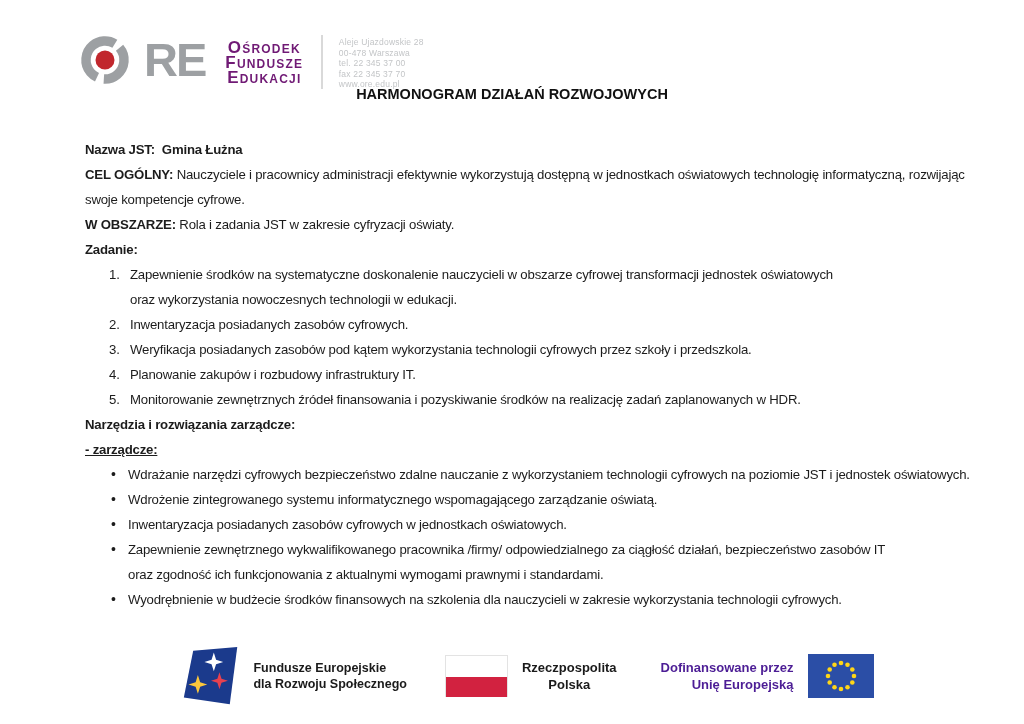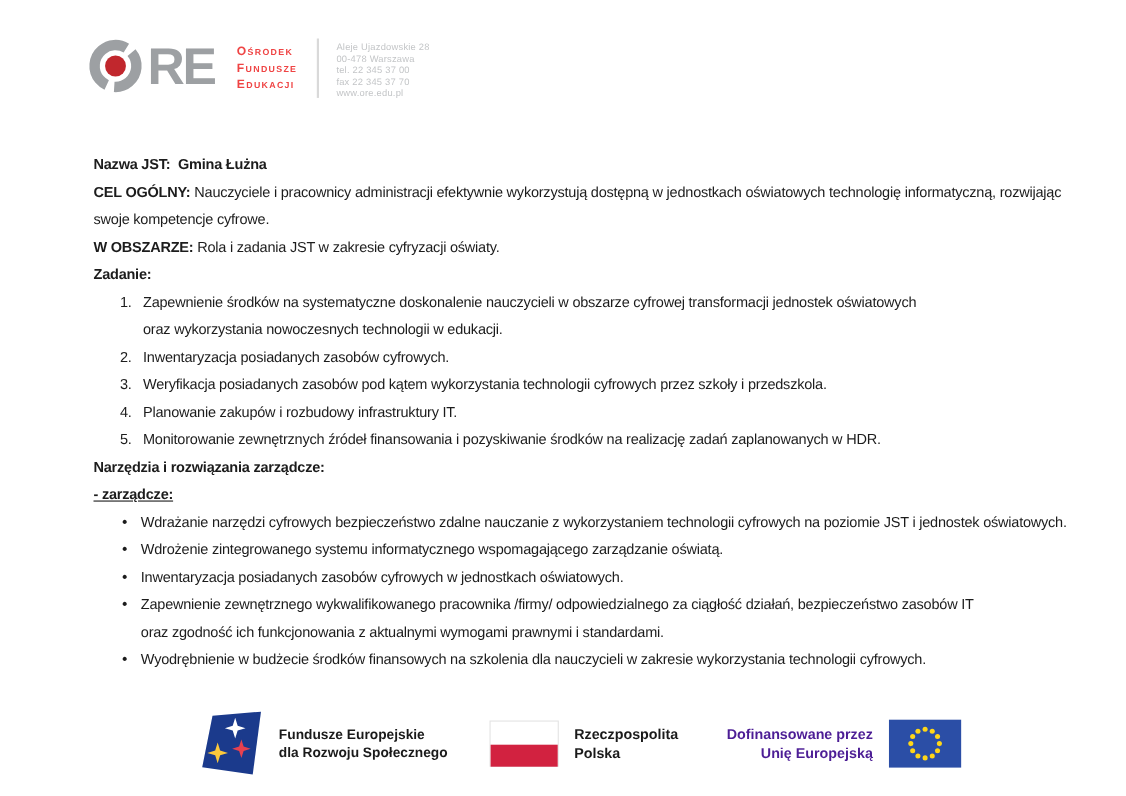--- a/index.html
+++ b/index.html
@@ -8,26 +8,26 @@
     position:relative; width:1024px; height:724px; background:#ffffff;
     font-family:"Liberation Sans", sans-serif; color:#1c1c1c; overflow:hidden;
   }
 
   
   .letterhead { position:absolute; top:33px; left:78px; display:flex; align-items:flex-start; }
   .logo-mark { display:flex; align-items:center; }
   .logo-mark svg { display:block; }
   .wordmark {
     font-size:47px; font-weight:700; color:#9da0a3; letter-spacing:-2px;
-    line-height:54px; margin-left:2px;
+    line-height:54px; margin-left:12px;
   }
   .org-name {
     margin-left:20px; margin-top:7px;
-    font-variant:small-caps; font-weight:600; font-size:11px; letter-spacing:1.2px;
-    color:#ef4444; line-height:15px;
+    font-variant:small-caps; font-weight:600; font-size:17px; letter-spacing:1.2px;
+    color:#701a75; line-height:15px;text-align:center;
   }
   .v-divider { width:1.5px; height:54px; background:#d9d9d9; margin:2px 16px 0 18px; }
   .address { margin-top:4px; font-size:8.5px; line-height:10.6px; color:#c3c5c7; letter-spacing:.2px; }
 
   
   .doc-title {
     position:absolute; top:86px; left:0; right:0; text-align:center;
     font-size:14.5px; font-weight:700; color:#111;
   }
 
@@ -48,21 +48,21 @@
   ul.bullets > li::before { content:"\2022"; position:absolute; left:26px; font-size:14px; }
   .tline { white-space:nowrap; }
 
   
   .footer {
     position:absolute; top:646px; left:0; right:0;
     display:flex; justify-content:center; align-items:center;padding-left:31px;
   }
   .fgroup { display:flex; align-items:center; }
   .fe-text { margin-left:12px; font-size:12.5px; font-weight:700; line-height:16px; color:#1a1a1a; }
-  .pl-group { margin-left:38px; }
+  .pl-group { margin-left:38px;text-align:center; }
   .pl-flag { width:63px; height:42px; border:1px solid #e3e3e3; background:#ffffff; }
   .pl-flag .red { width:100%; height:50%; margin-top:21px; background:#d22240; }
   .rp-text { margin-left:14px; font-size:13px; font-weight:700; line-height:17px; color:#1a1a1a; }
   .eu-group { margin-left:44px; }
   .eu-text { text-align:right; font-size:13px; font-weight:700; line-height:17px; color:#4c1d95; margin-right:14px; }
 </style>
 </head>
 <body>
 
 <div class="page">
@@ -83,20 +83,21 @@
     <div class="v-divider"></div>
     <div class="address">
       <div>Aleje Ujazdowskie 28</div>
       <div>00-478 Warszawa</div>
       <div>tel. 22 345 37 00</div>
       <div>fax 22 345 37 70</div>
       <div>www.ore.edu.pl</div>
     </div>
   </div>
 
+  <h1 class="doc-title">HARMONOGRAM DZIAŁAŃ ROZWOJOWYCH</h1>
 
   <main class="doc-body">
     <p class="line"><span class="b">Nazwa JST:</span><span class="b val">Gmina Łużna</span></p>
 
     <p class="line"><span class="b">CEL OGÓLNY:</span> <span>Nauczyciele i pracownicy administracji efektywnie wykorzystują dostępną w jednostkach oświatowych technologię informatyczną, rozwijając</span></p>
     <p class="line">swoje kompetencje cyfrowe.</p>
 
     <p class="line"><span class="b">W OBSZARZE:</span> <span>Rola i zadania JST w zakresie cyfryzacji oświaty.</span></p>
 
     <p class="line b">Zadanie:</p>

